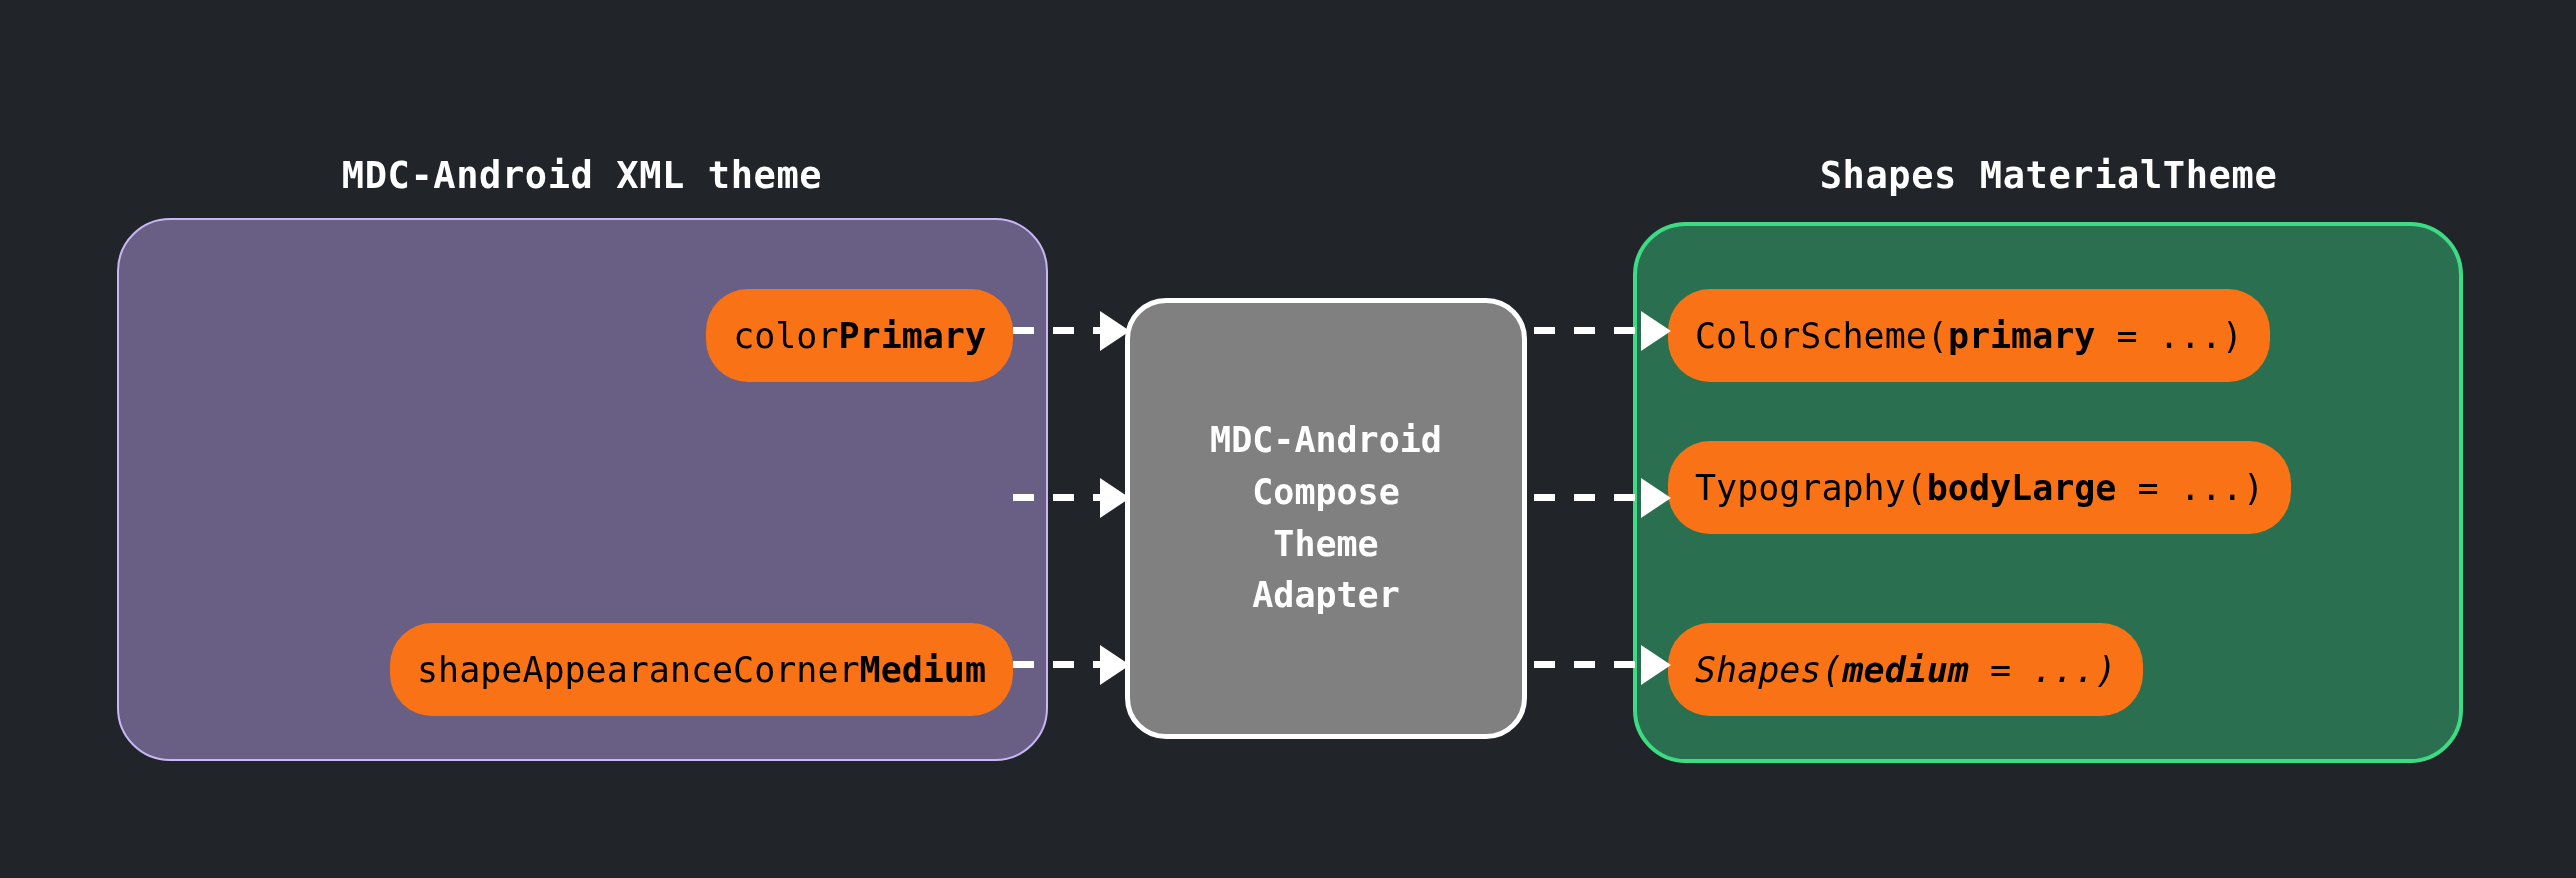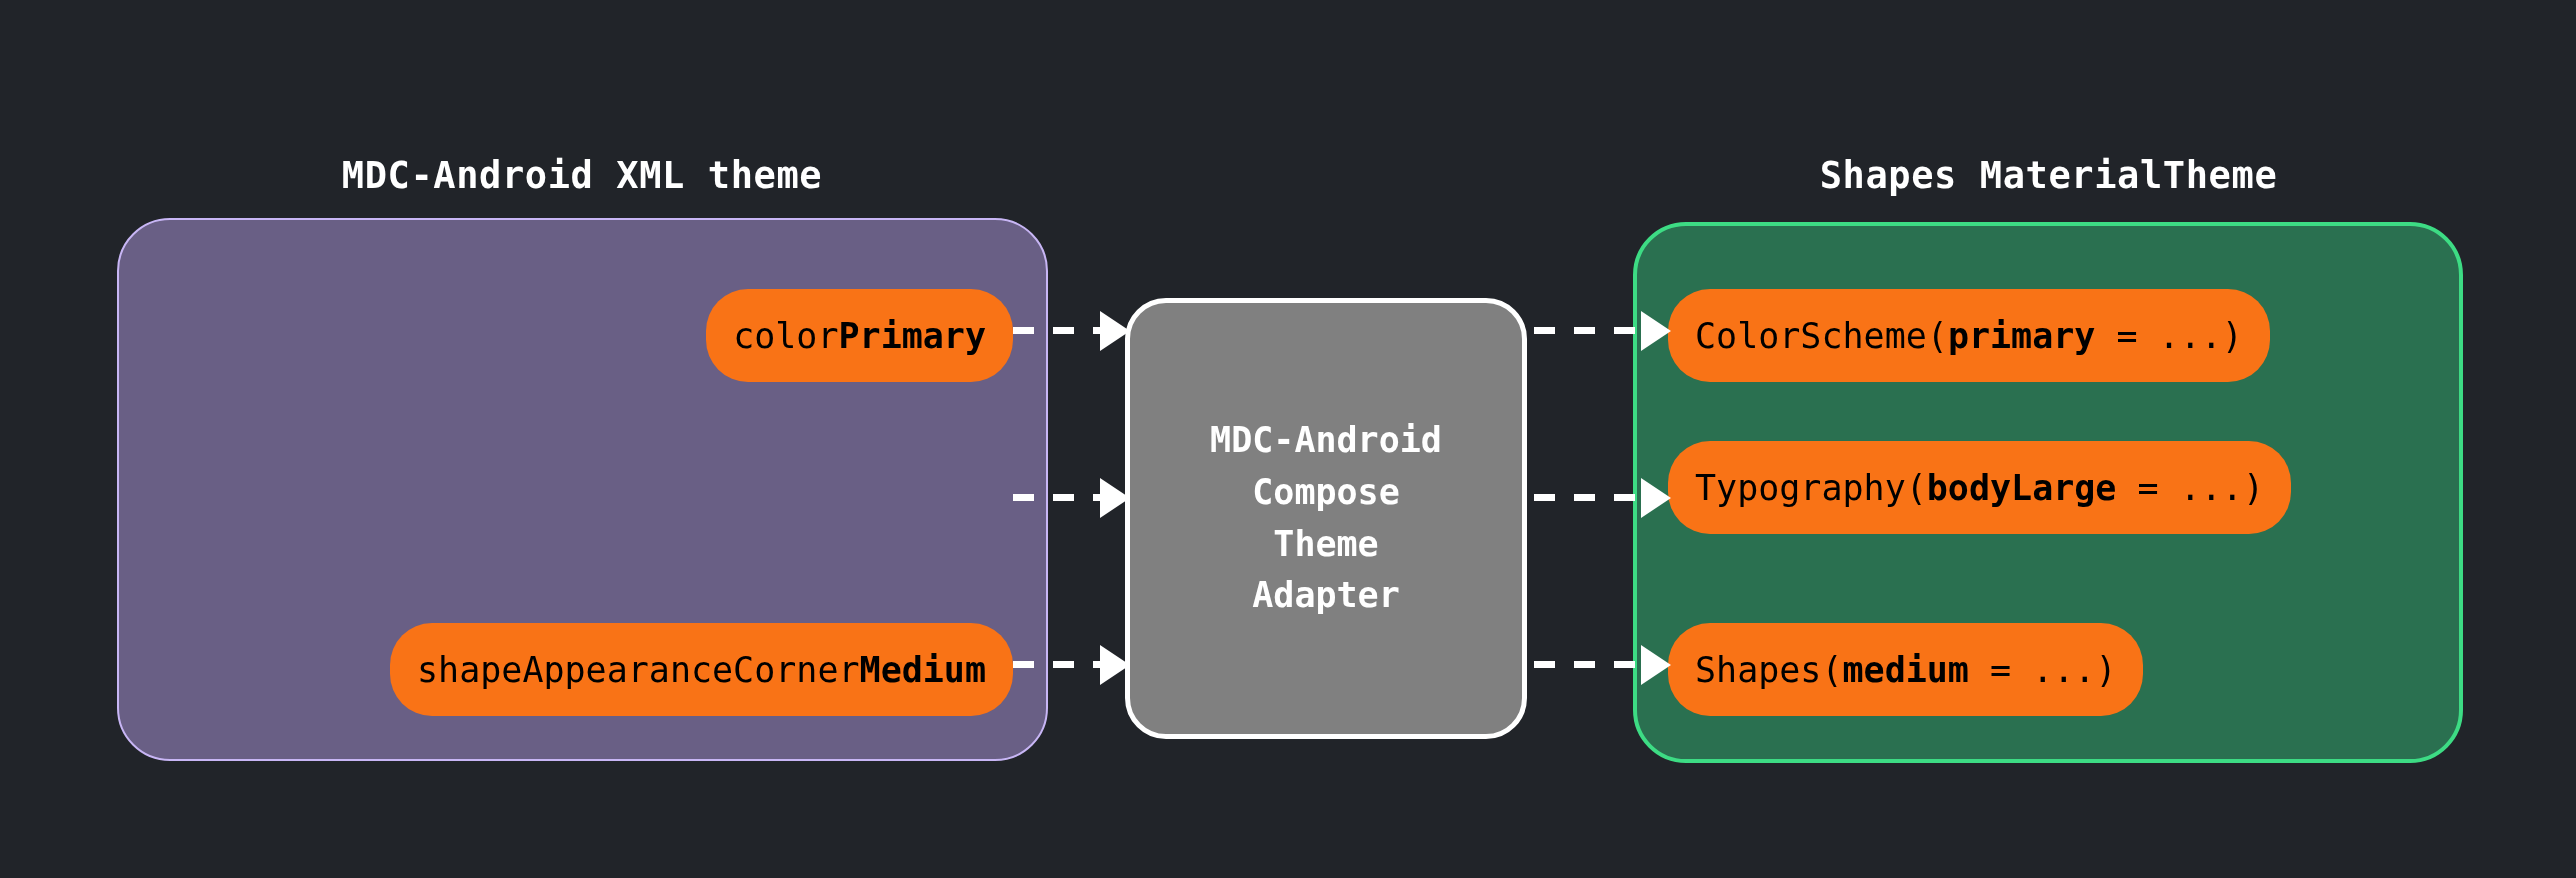--- a/index.html
+++ b/index.html
@@ -96,21 +96,21 @@
   
   .pill-left { right: 1563px; }      
   #pill-l0 { top: 289px; }
   #pill-l1 { top: 456px; }
   #pill-l2 { top: 623px; }
 
   
   .pill-right { left: 1668px; }
   #pill-r0 { top: 289px; }
   #pill-r1 { top: 441px; text-align: right; }
-  #pill-r2 { top: 623px; }
+  #pill-r2 { top: 623px; font-style: italic; }
 
   
   .arrow {
     position: absolute;
     height: 33px;
     display: flex;
     align-items: center;
   }
   .arrow .dash {
     flex: 1 1 auto;

